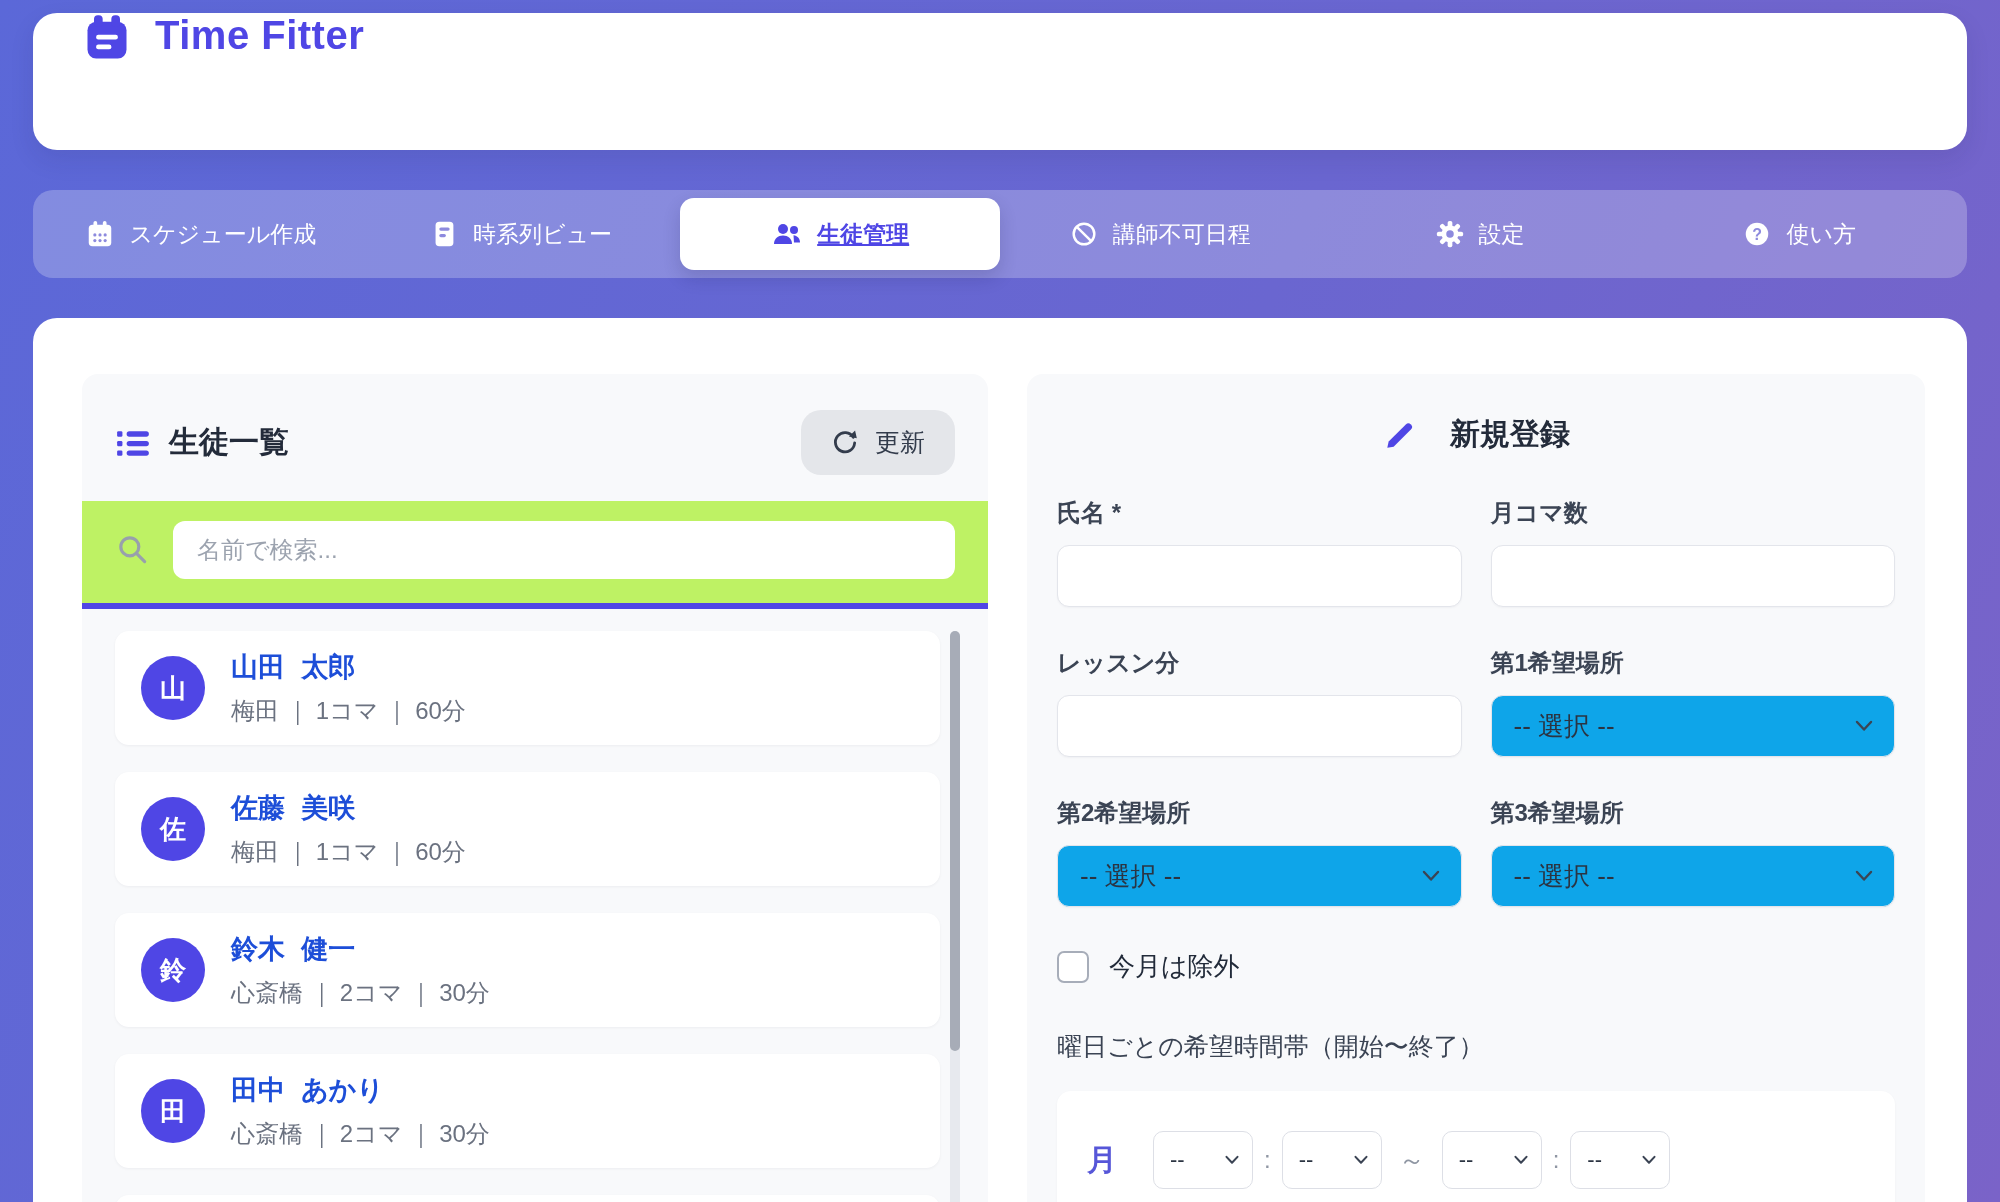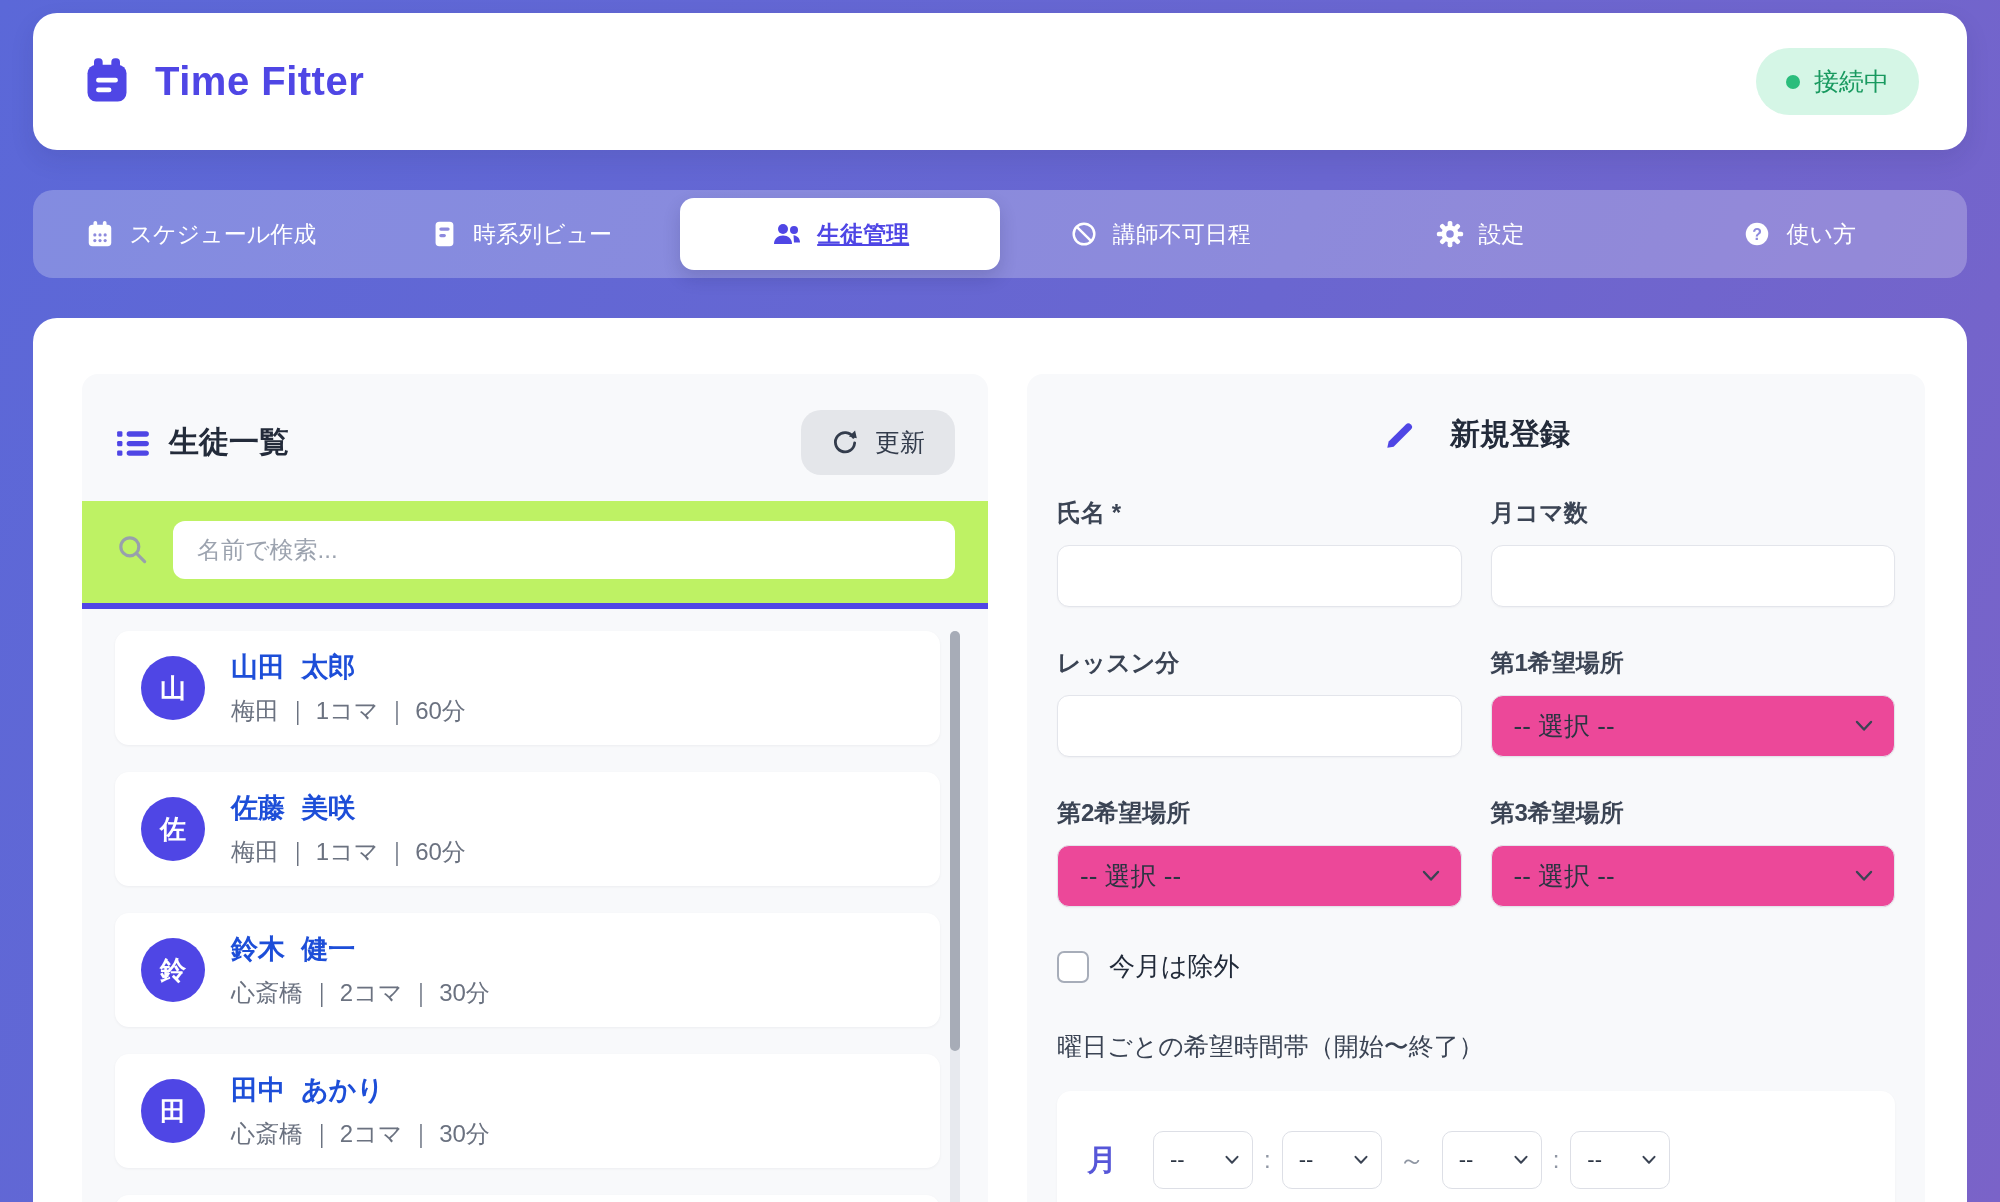--- a/index.html
+++ b/index.html
@@ -6,21 +6,21 @@
   html,body { width:2000px; height:1202px; overflow:hidden; }
   body {
     font-family:"Liberation Sans","DejaVu Sans",sans-serif;
     background:linear-gradient(115deg,#5b68d8 0%,#6a66d0 55%,#7a63c8 100%);
   }
   .page { padding:13px 33px; }
 
   
   .header-card {
     height:137px; background:#fff; border-radius:24px;
-    display:flex; align-items:center; padding:0 48px;
+    display:flex; padding:0 48px;
     box-shadow:0 10px 24px rgba(30,30,80,.10);
   }
   .logo { width:52px; height:52px; display:block; }
   .app-title { font-size:40px; font-weight:bold; color:#4f46e5; margin-left:22px; letter-spacing:.5px; }
   .status-badge {
     margin-left:auto; display:flex; align-items:center; gap:14px;
     background:#d5f6e6; color:#18995f; font-size:25px;
     border-radius:999px; padding:17px 30px;
   }
   .status-dot { width:14px; height:14px; border-radius:50%; background:#2bbd7c; }
@@ -88,21 +88,21 @@
   .form-head { display:flex; align-items:center; gap:32px; margin-bottom:42px;justify-content:center; }
   .form-title { font-size:30px; font-weight:bold; color:#232b3a; }
   .form-grid { display:grid; grid-template-columns:1fr 1fr; column-gap:29px; row-gap:40px; }
   .field-label { display:block; font-size:24px; font-weight:600; color:#3b4454; margin-bottom:16px; }
   .text-input {
     width:100%; height:62px; border:1px solid #e3e5eb; border-radius:12px; background:#fff;
     font-size:26px; padding:0 22px; color:#232b3a; outline:none; font-family:inherit;
     box-shadow:0 1px 2px rgba(16,24,40,.04);
   }
   .select-box {
-    position:relative; height:62px; border:1px solid #e3e5eb; border-radius:12px; background:#ec4899;
+    position:relative; height:62px; border:1px solid #e3e5eb; border-radius:12px; background:#0ea5e9;
     display:flex; align-items:center; padding:0 48px 0 22px; font-size:26px; color:#2b3442;
     cursor:pointer; box-shadow:0 1px 2px rgba(16,24,40,.04);
   }
   .select-box .chev { position:absolute; right:20px; top:50%; transform:translateY(-50%); }
   .checkbox-row { margin-top:42px; display:flex; align-items:center; gap:20px; }
   .checkbox {
     appearance:none; -webkit-appearance:none; width:32px; height:32px;
     border:2px solid #a7adb9; border-radius:7px; background:#fff; cursor:pointer;
   }
   .checkbox-label { font-size:26px; color:#222b3a; cursor:pointer; }
@@ -126,24 +126,20 @@
 
   <div class="header-card">
     <svg class="logo" viewBox="0 0 48 48">
       <rect x="6" y="8" width="36" height="34" rx="8" fill="#4f46e5"></rect>
       <rect x="12" y="2" width="8" height="11" rx="3.5" fill="#4f46e5"></rect>
       <rect x="28" y="2" width="8" height="11" rx="3.5" fill="#4f46e5"></rect>
       <rect x="14" y="20" width="20" height="4.5" rx="2" fill="#fff"></rect>
       <rect x="14" y="29" width="14" height="4.5" rx="2" fill="#fff"></rect>
     </svg>
     <div class="app-title">Time Fitter</div>
-    <div class="status-badge">
-      <span class="status-dot"></span>
-      <span>接続中</span>
-    </div>
   </div>
 
   <div class="tabbar">
     <div class="tab">
       <span class="tab-icon">
         <svg width="30" height="30" viewBox="0 0 32 32">
           <rect x="4" y="6" width="24" height="23" rx="4" fill="#fff"></rect>
           <rect x="9" y="2" width="4" height="7" rx="2" fill="#fff"></rect>
           <rect x="19" y="2" width="4" height="7" rx="2" fill="#fff"></rect>
           <g fill="#8d8ade">

